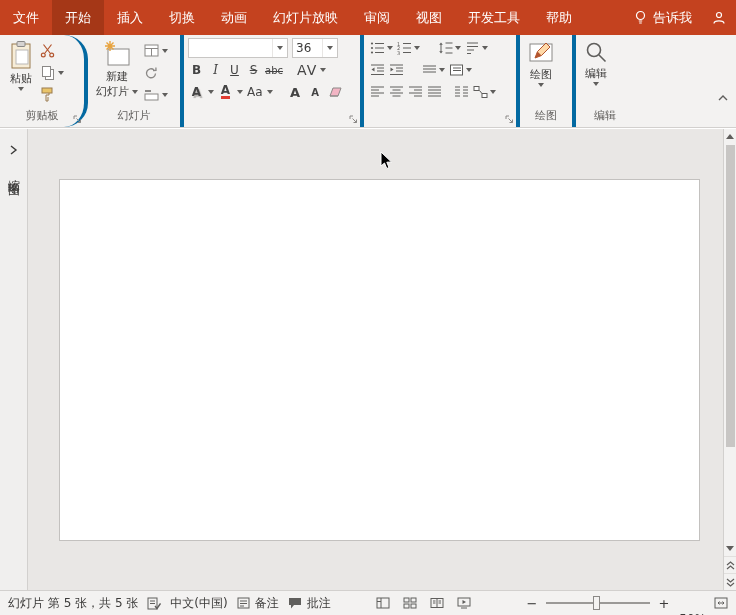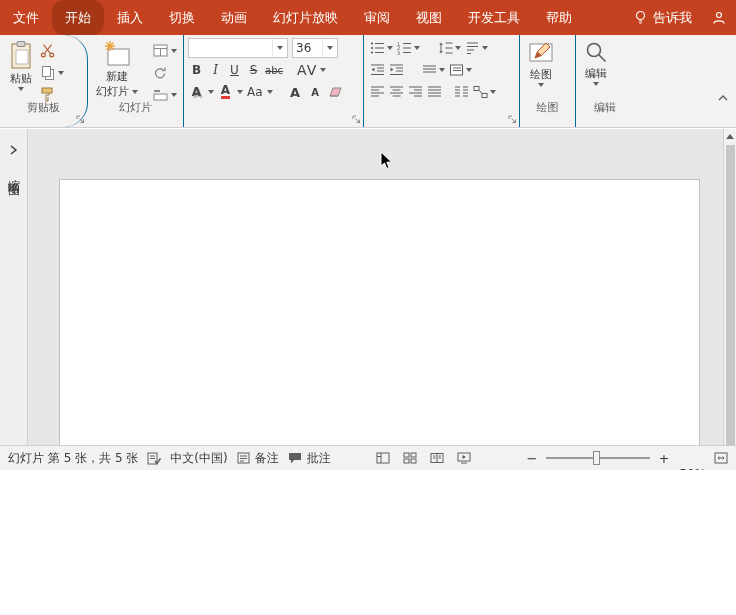--- a/index.html
+++ b/index.html
@@ -1,30 +1,30 @@
 <!DOCTYPE html>
 <html style="--accent: #c4421f; --accent-dark: #a53717; --ribbon-bg: #f3f2f1; --canvas-bg: #e9e7e5; --status-bg: #f3f2f1; --border: #d2d0ce;"><head>
 <meta charset="utf-8">
 <style>
   * { margin:0; padding:0; box-sizing:border-box; }
   html,body { background:#fff; }
   body { font-family:"DejaVu Sans","Liberation Sans",sans-serif; }
-  .app { position:relative; width:736px; height:470px; overflow:hidden; font-size:12px; color:#3b3a39; background:#fff; }
+  .app { position:relative; width:736px; height:615px; overflow:hidden; font-size:12px; color:#3b3a39; background:#fff; }
 
   
   .tabbar { display:flex; align-items:stretch; height:35px; background:var(--accent,#c4421f); color:#fff; font-size:13px; }
   .tab { display:flex; align-items:center; padding:0 13px; white-space:nowrap; }
-  .tab.active { background:var(--accent-dark,#a53717);border-radius:12px; }
+  .tab.active { background:var(--accent-dark,#a53717); }
   .tabbar-right { margin-left:auto; display:flex; align-items:center; }
   .tb-item { display:flex; align-items:center; gap:6px; padding:0 10px; height:100%; white-space:nowrap; }
 
   
   .ribbon { position:relative; display:flex; height:93px; background:var(--ribbon-bg,#f3f2f1); border-bottom:1px solid var(--border,#d2d0ce); }
-  .group { position:relative; display:flex; padding:2px 4px 15px 4px; border-right:1px solid #0369a1; }
-  .group-label { position:absolute; left:0; right:0; bottom:12px; text-align:center; font-size:11px; color:#605e5c; }
+  .group { position:relative; display:flex; padding:2px 4px 15px 4px; border-right:4px solid #0369a1; }
+  .group-label { position:absolute; left:0; right:0; bottom:4px; text-align:center; font-size:11px; color:#605e5c; }
   .launcher { position:absolute; right:2px; bottom:3px; }
   .bigbtn { display:flex; flex-direction:column; align-items:center; justify-content:flex-start; padding:3px 4px 0; gap:2px; }
   .bigbtn .lbl { font-size:11px; line-height:13px; text-align:center; color:#3b3a39; white-space:nowrap; }
   .caret { width:0; height:0; border-left:3px solid transparent; border-right:3px solid transparent; border-top:4px solid #5f5e5c; display:inline-block; }
   .col { display:flex; flex-direction:column; justify-content:flex-start; gap:3px; padding-top:4px; }
   .sbtn { height:19px; display:flex; align-items:center; gap:3px; padding:0 2px; }
   .combo { display:flex; align-items:center; background:#fff; border:1px solid #c8c6c4; height:20px; }
   .combo input { border:none; outline:none; width:100%; font-size:12px; padding:0 3px; font-family:inherit; color:#3b3a39; background:transparent; }
   .combo .cbtn { width:15px; height:100%; display:flex; align-items:center; justify-content:center; border-left:1px solid #e8e6e4; flex:none; }
   .frow { display:flex; align-items:center; height:22px; }
@@ -137,21 +137,21 @@
         </div>
       </div>
       <span class="group-label">剪贴板</span>
       <span class="launcher">
         <svg width="9" height="9" viewBox="0 0 9 9" fill="none" stroke="#8a8886">
             <path d="M1 4 V1 h3 M3.5 3.5 L7.5 7.5 M7.5 4.5 v3 h-3"></path>
           </svg>
       </span>
     </div>
 
-    <div class="group" style="width:96px;justify-content:space-between;">
+    <div class="group" style="width:96px;">
       <div class="bigbtn">
         <svg width="30" height="28" viewBox="0 0 30 28">
             <rect x="6" y="9" width="21" height="16" fill="#fff" stroke="#8a8886"></rect>
             <g stroke="#e8a33d" stroke-width="1.4" fill="none">
               <path d="M8 1 v10 M3 6 h10 M4.5 2.5 l7 7 M11.5 2.5 l-7 7"></path>
             </g>
           </svg>
         <span class="lbl">新建</span>
         <span class="lbl" style="display:flex;align-items:center;gap:3px;">
           <span>幻灯片</span>

